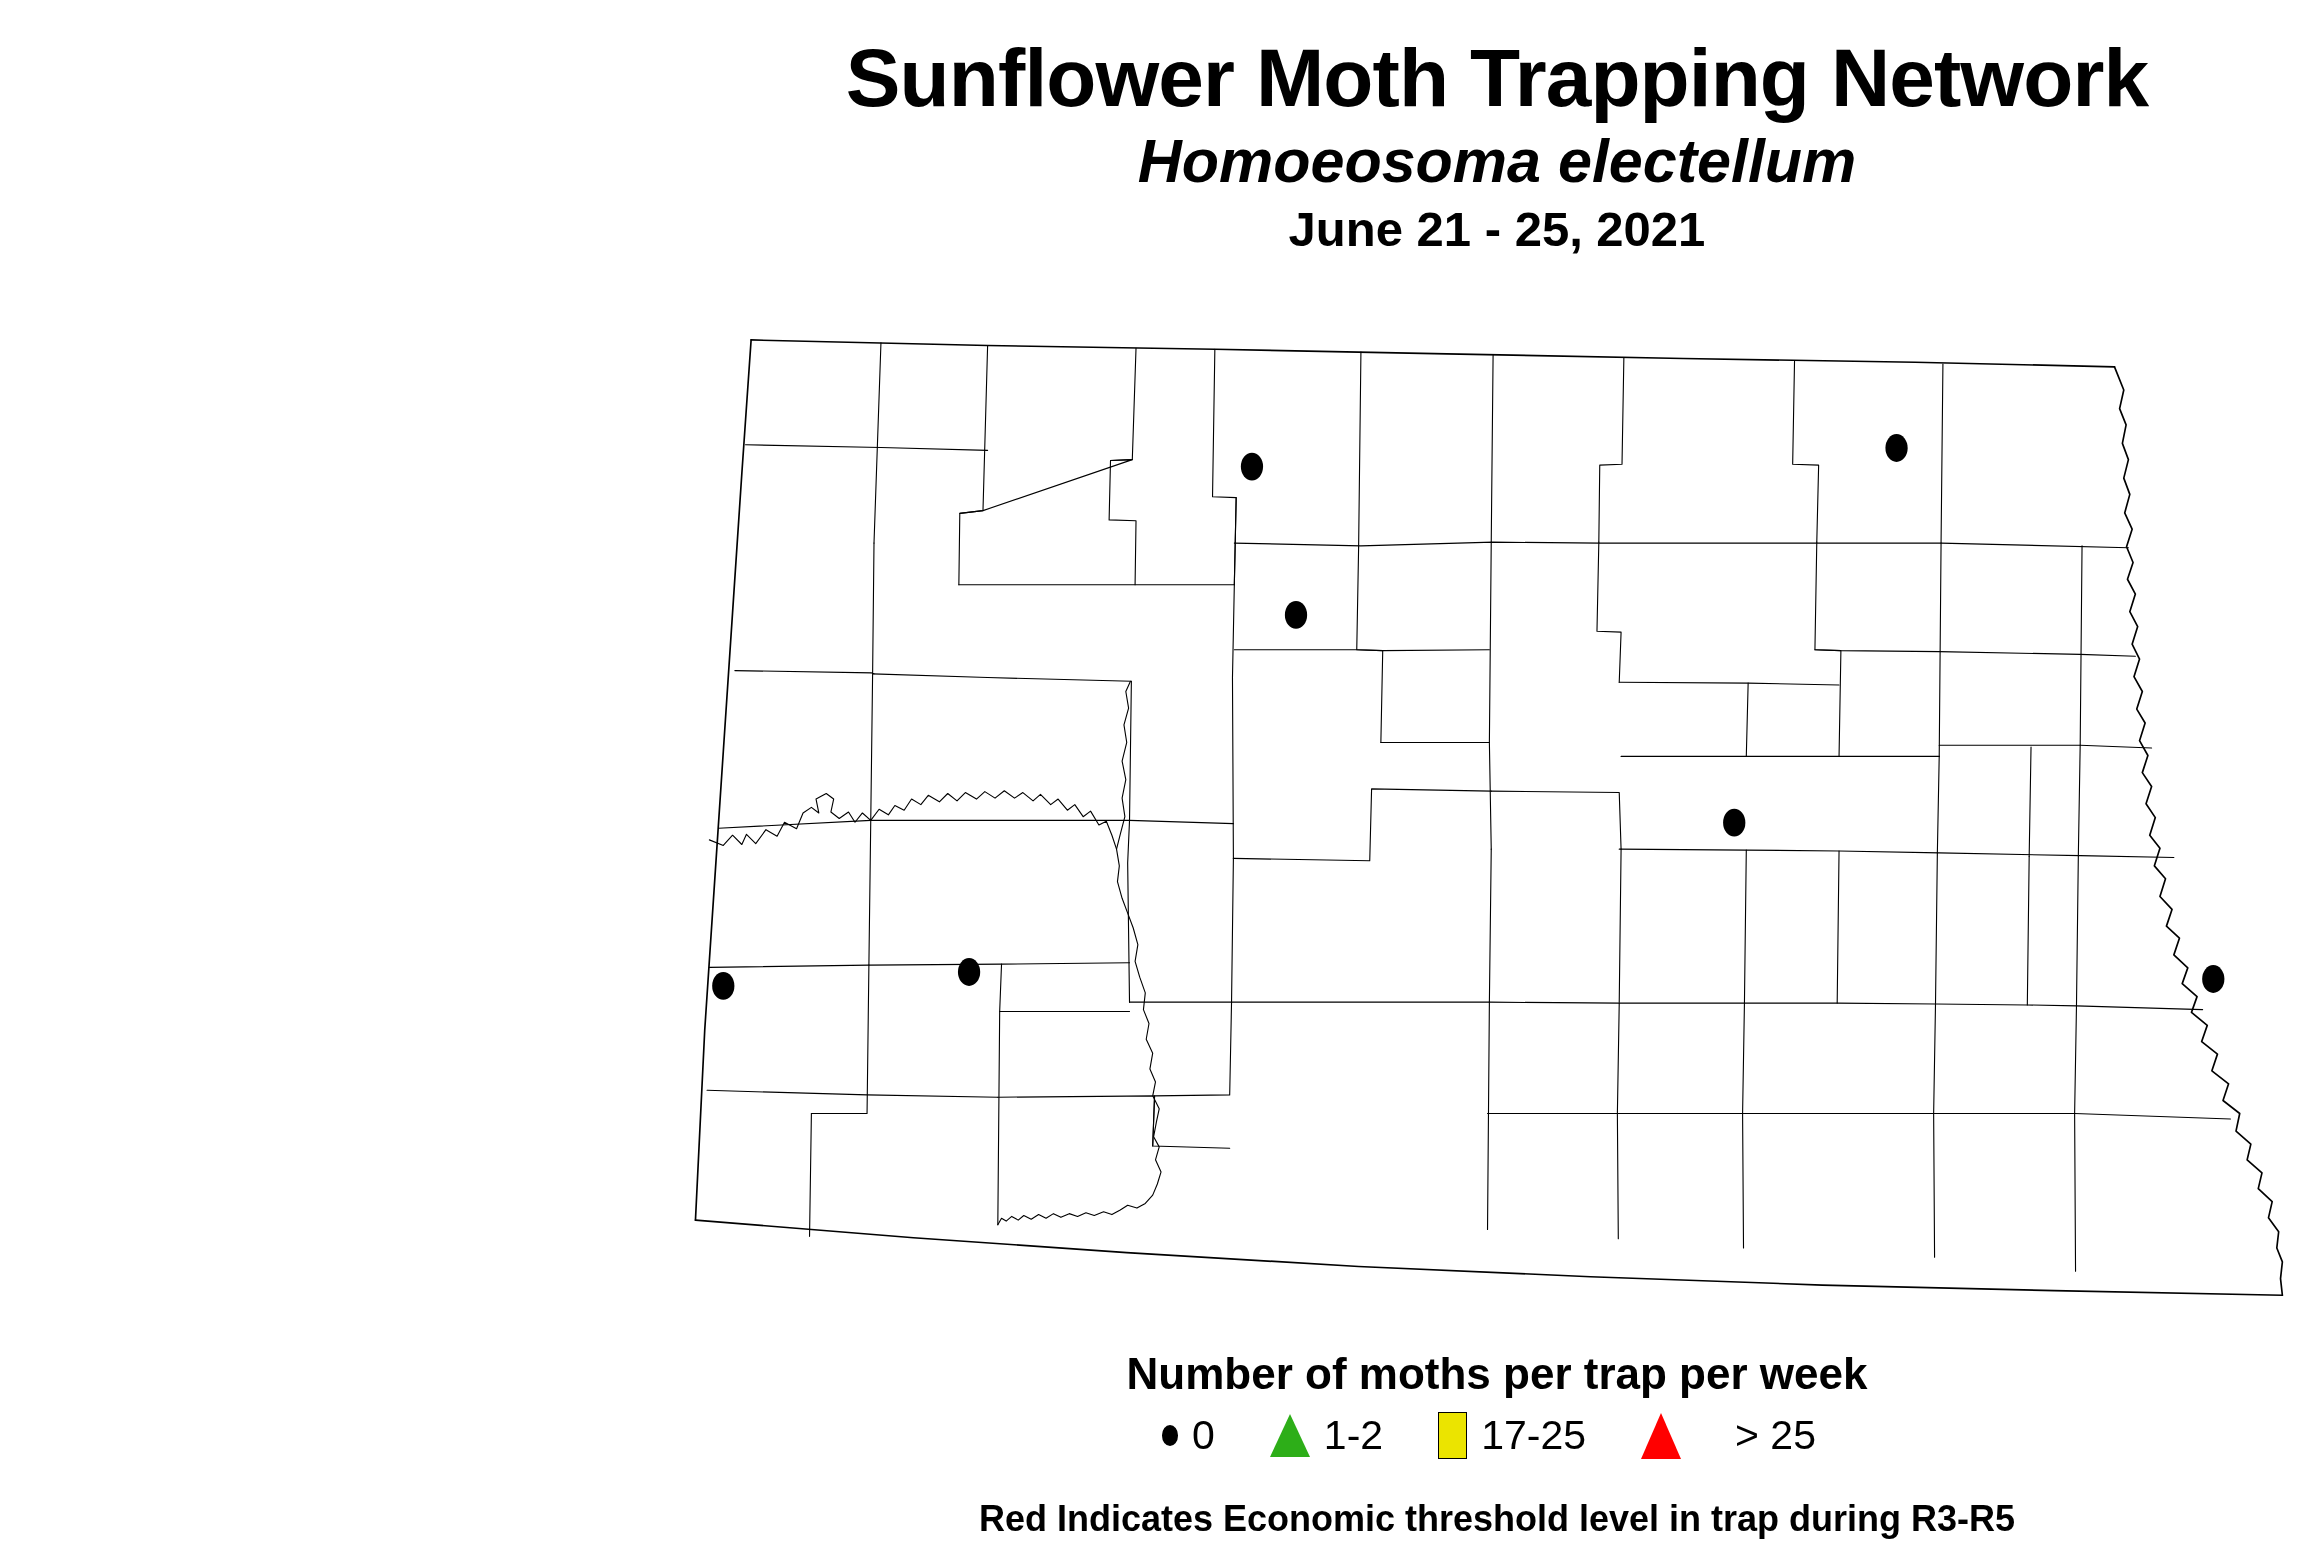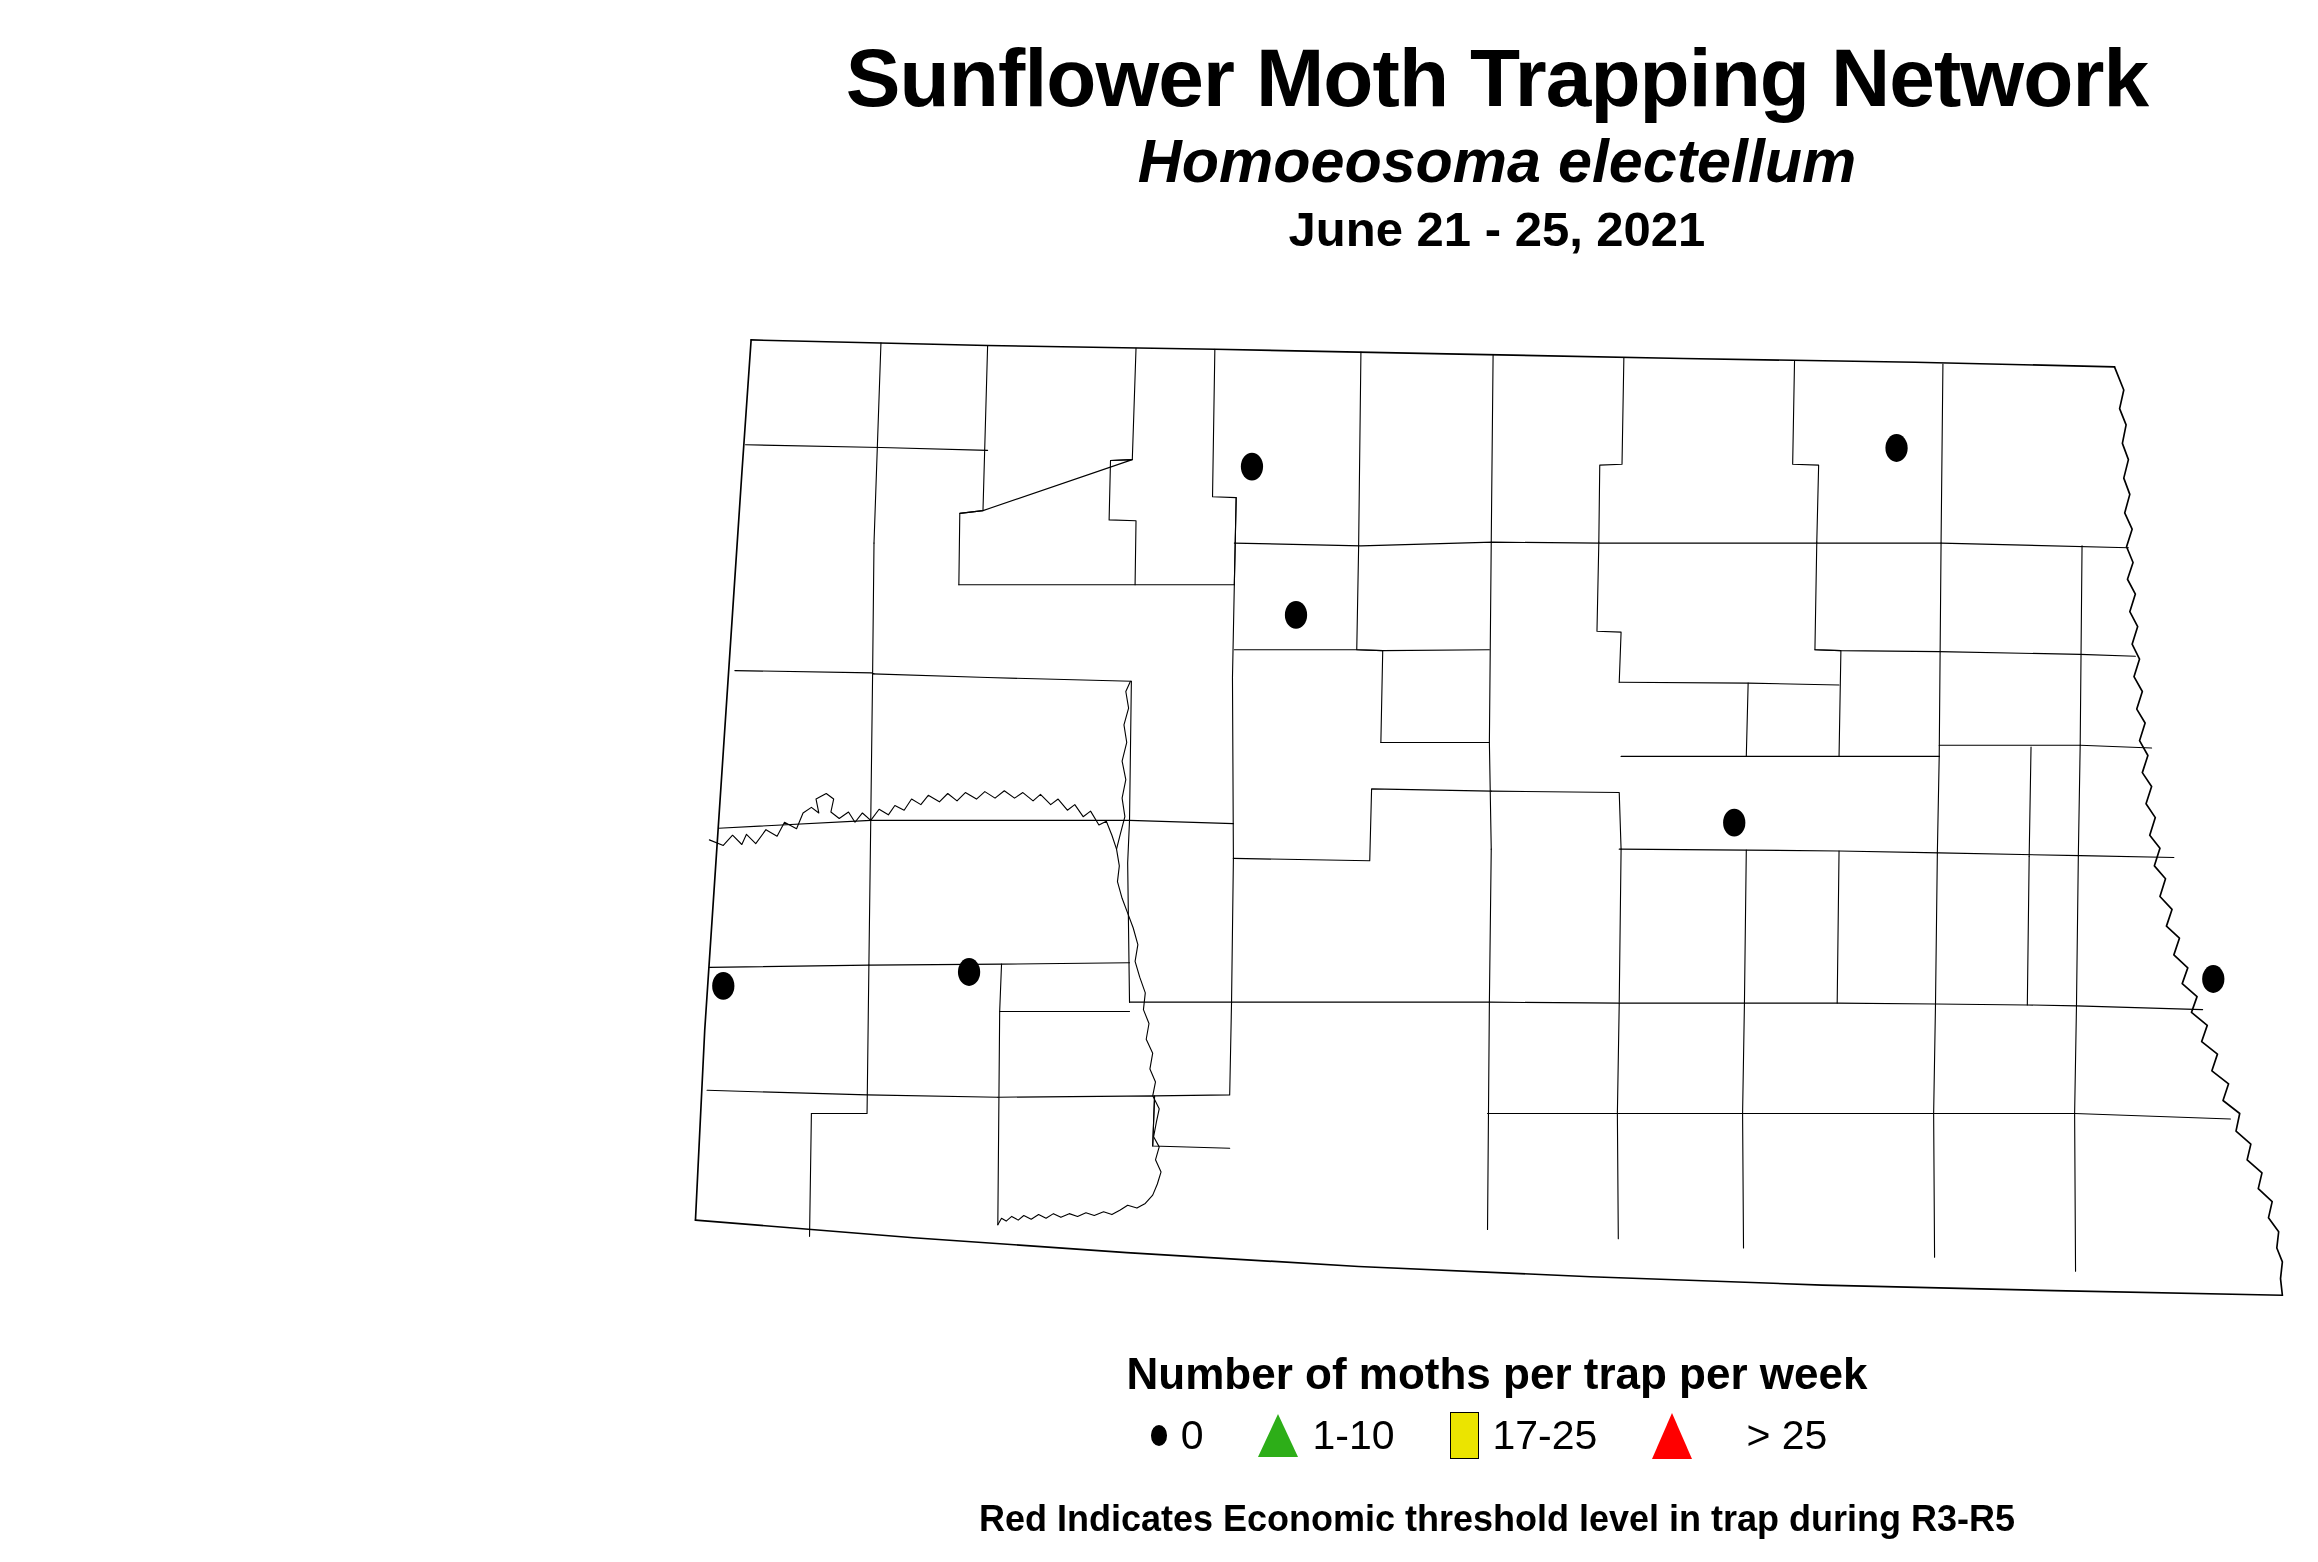--- a/index.html
+++ b/index.html
@@ -313,21 +313,21 @@
 
   <div class="legend-row">
 
     <div class="legend-item">
       <span class="legend-swatch sym-dot"></span>
       <span class="legend-label">0</span>
     </div>
 
     <div class="legend-item">
       <span class="legend-swatch sym-tri sym-tri-green"></span>
-      <span class="legend-label">1-10</span>
+      <span class="legend-label">1-2</span>
     </div>
 
     <div class="legend-item">
       <span class="legend-swatch sym-sq"></span>
       <span class="legend-label">17-25</span>
     </div>
 
     <div class="legend-item">
       <span class="legend-swatch sym-tri sym-tri-red"></span>
       <span class="legend-label">&gt; 25</span>

